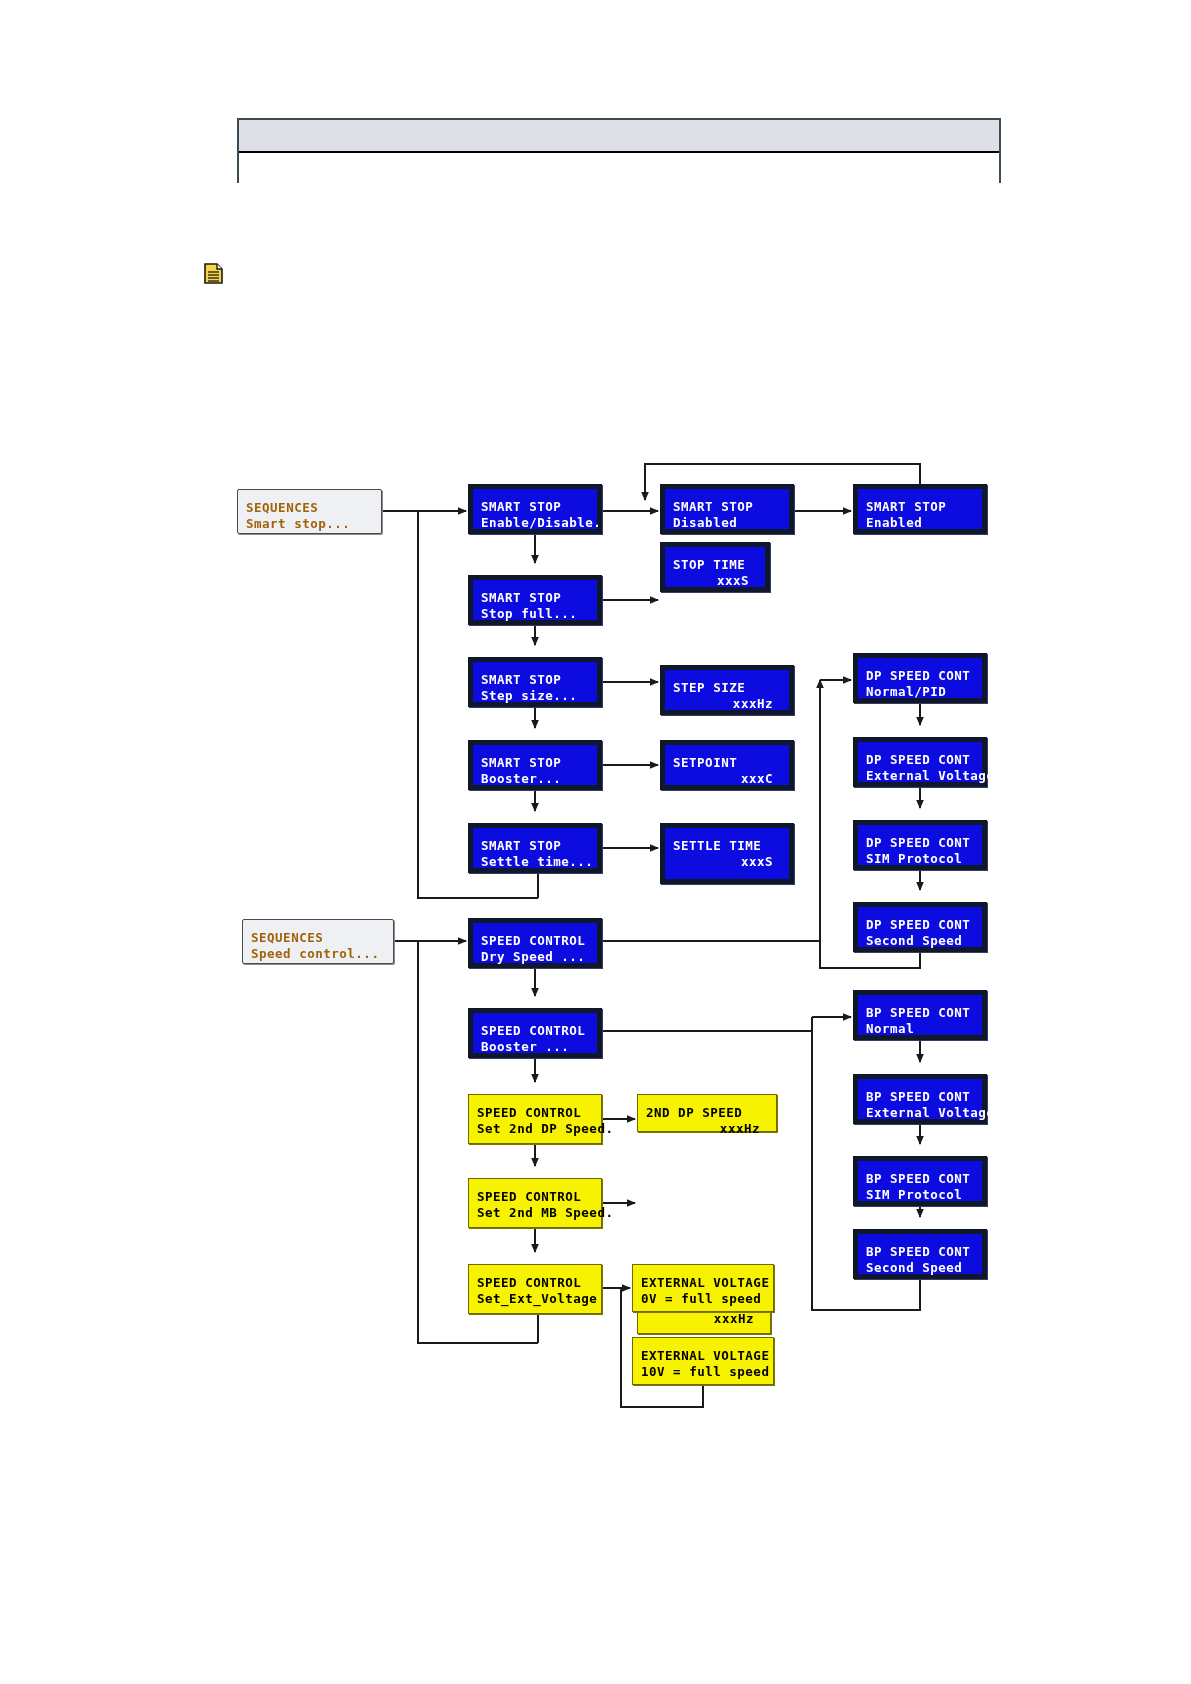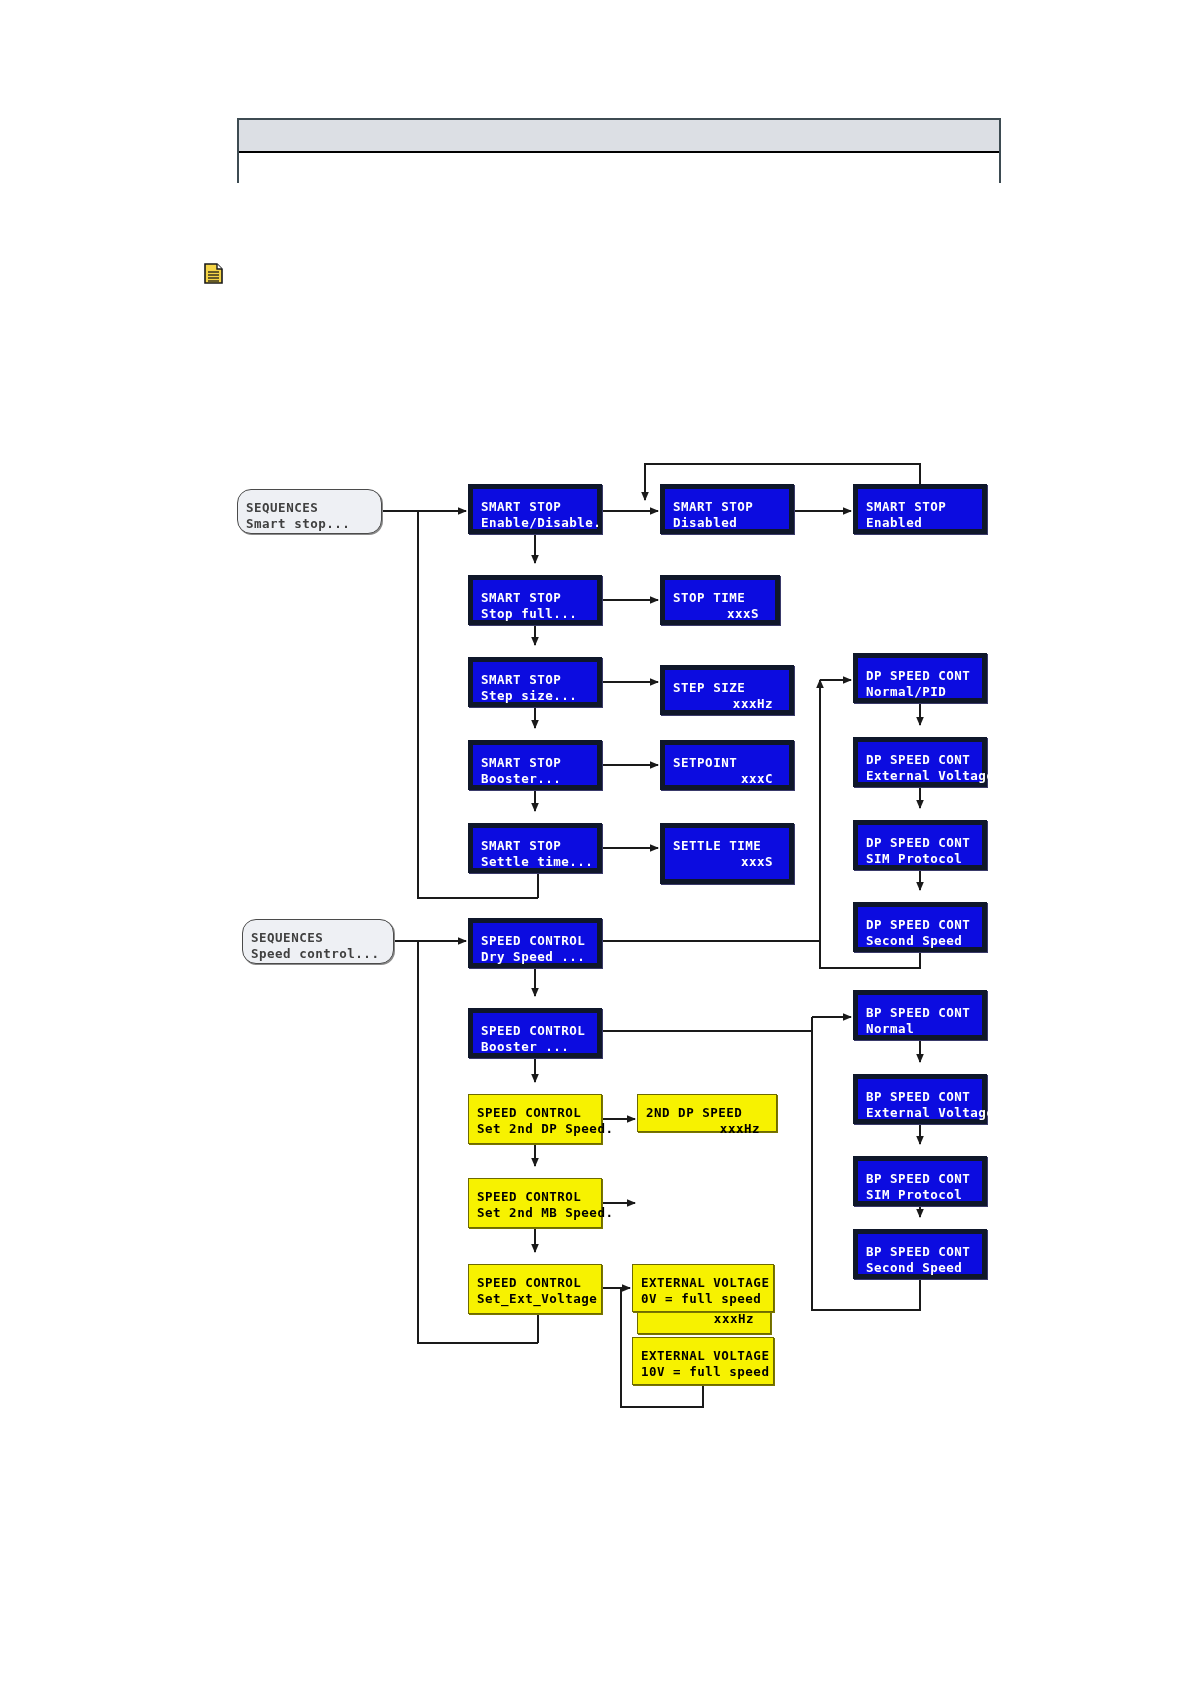--- a/index.html
+++ b/index.html
@@ -45,23 +45,23 @@
     background:#0c0ce0;color:#ffffff;
     border:5px solid #0f172a;
     box-shadow:1px 1px 0 #3a3a6a;
   }
   .yellow{
     background:#f7f200;color:#000000;
     border:1px solid #6d6a00;
     box-shadow:1px 1px 0 #7a7600;
   }
   .rounded{
-    background:#eef0f4;color:#404040;
+    background:#eef0f4;color:#a16207;
     border:1.5px solid #4b4b4b;
-    border-radius:14px;
+    border-radius:2px;
     box-shadow:1px 1px 0 #8a8a8a;
   }
   .rounded .l1,.rounded .l2{font-family:"DejaVu Sans Mono", monospace;}
 </style>
 </head>
 <body>
 
 <div class="page">
 
   <div class="top-table">
@@ -144,21 +144,21 @@
 
     </g>
   </svg>
 
   <div id="nodes">
       <div class="node rounded" style="left: 237px; top: 489px; width: 145px; height: 45px;"><span class="l1">SEQUENCES</span><span class="l2">Smart stop...</span></div>
       <div class="node blue" style="left: 468px; top: 484px; width: 134px; height: 50px;"><span class="l1">SMART STOP</span><span class="l2">Enable/Disable..</span></div>
       <div class="node blue" style="left: 660px; top: 484px; width: 134px; height: 50px;"><span class="l1">SMART STOP</span><span class="l2">Disabled</span></div>
       <div class="node blue" style="left: 853px; top: 484px; width: 134px; height: 50px;"><span class="l1">SMART STOP</span><span class="l2">Enabled</span></div>
       <div class="node blue" style="left: 468px; top: 575px; width: 134px; height: 50px;"><span class="l1">SMART STOP</span><span class="l2">Stop full...</span></div>
-      <div class="node blue" style="left: 660px; top: 575px; width: 120px; height: 50px;"><span class="l1">STOP TIME</span><span class="l2 right">xxxS</span></div>
+      <div class="node blue" style="left: 660px; top: 542px; width: 110px; height: 50px;"><span class="l1">STOP TIME</span><span class="l2 right">xxxS</span></div>
       <div class="node blue" style="left: 468px; top: 657px; width: 134px; height: 50px;"><span class="l1">SMART STOP</span><span class="l2">Step size...</span></div>
       <div class="node blue" style="left: 660px; top: 657px; width: 134px; height: 50px; margin-top: 8px;"><span class="l1">STEP SIZE</span><span class="l2 right">xxxHz</span></div>
       <div class="node blue" style="left: 468px; top: 740px; width: 134px; height: 50px;"><span class="l1">SMART STOP</span><span class="l2">Booster...</span></div>
       <div class="node blue" style="left: 660px; top: 740px; width: 134px; height: 50px;"><span class="l1">SETPOINT</span><span class="l2 right">xxxC</span></div>
       <div class="node blue" style="left: 468px; top: 823px; width: 134px; height: 50px;"><span class="l1">SMART STOP</span><span class="l2">Settle time...</span></div>
       <div class="node blue" style="left: 660px; top: 823px; width: 134px; height: 61px;"><span class="l1">SETTLE TIME</span><span class="l2 right">xxxS</span></div>
       <div class="node blue" style="left: 853px; top: 653px; width: 134px; height: 50px;"><span class="l1">DP SPEED CONT</span><span class="l2">Normal/PID</span></div>
       <div class="node blue" style="left: 853px; top: 737px; width: 134px; height: 50px;"><span class="l1">DP SPEED CONT</span><span class="l2">External Voltage</span></div>
       <div class="node blue" style="left: 853px; top: 820px; width: 134px; height: 50px;"><span class="l1">DP SPEED CONT</span><span class="l2">SIM Protocol</span></div>
       <div class="node blue" style="left: 853px; top: 902px; width: 134px; height: 50px;"><span class="l1">DP SPEED CONT</span><span class="l2">Second Speed</span></div>

